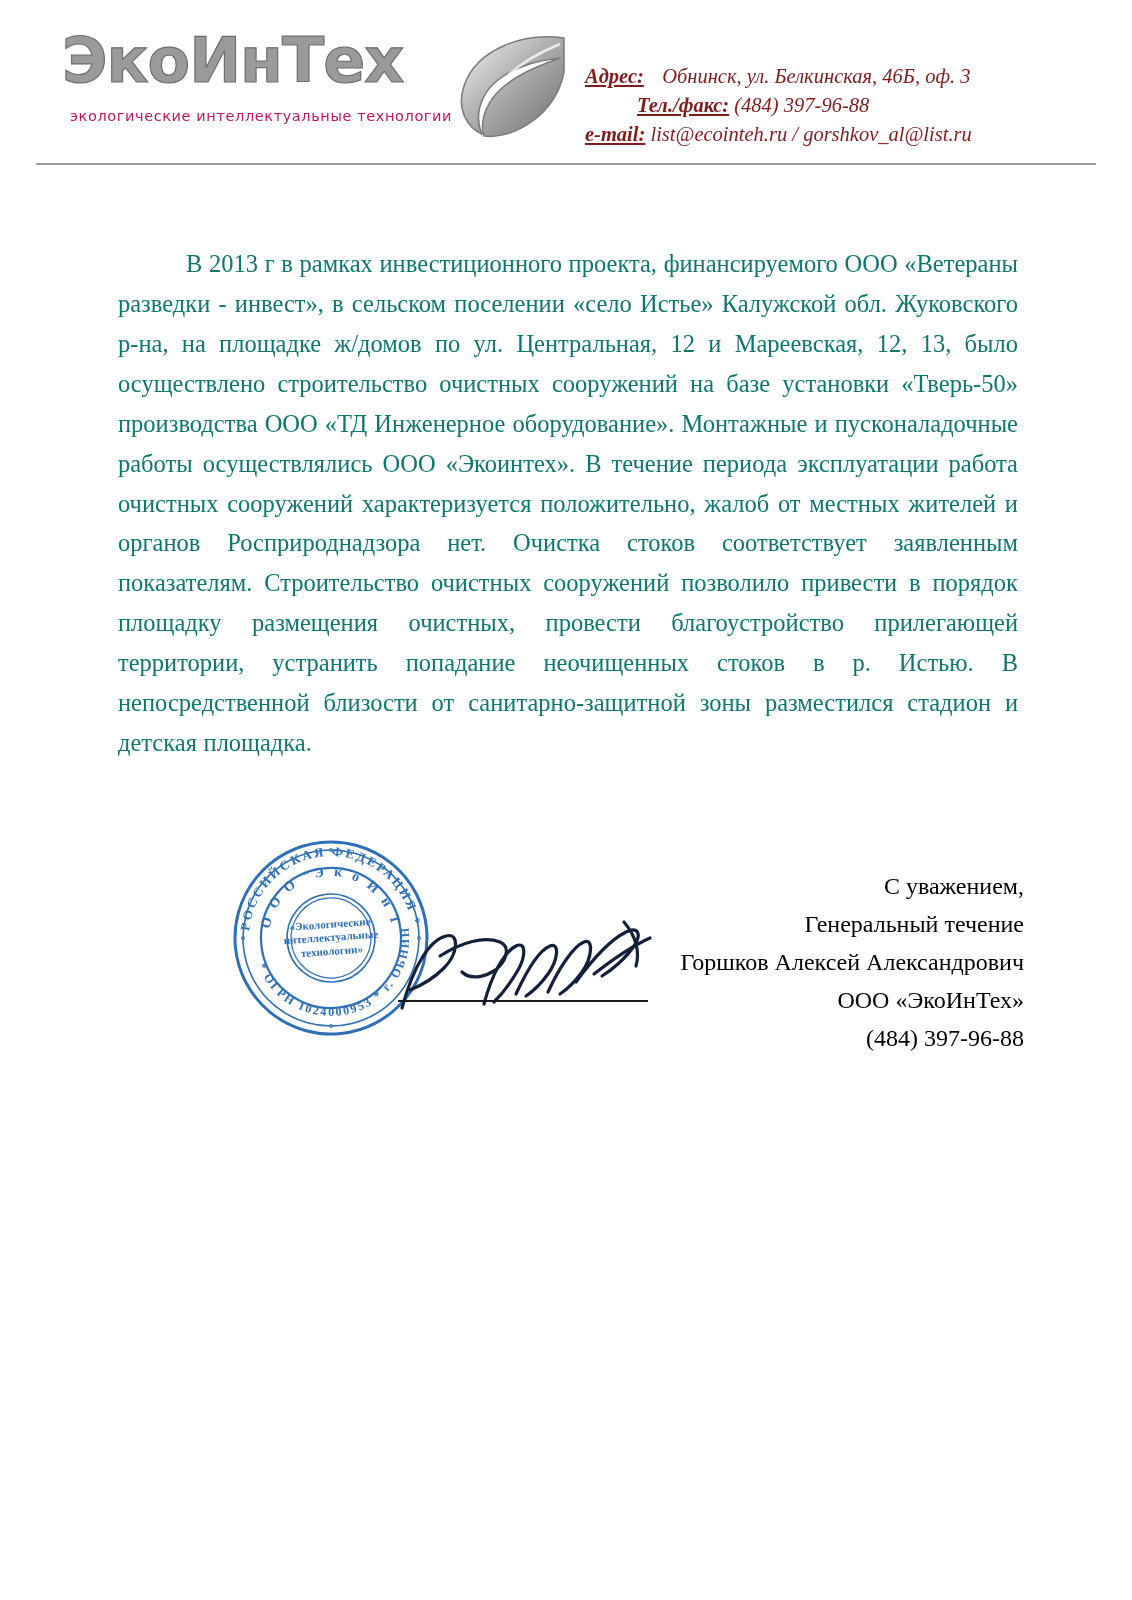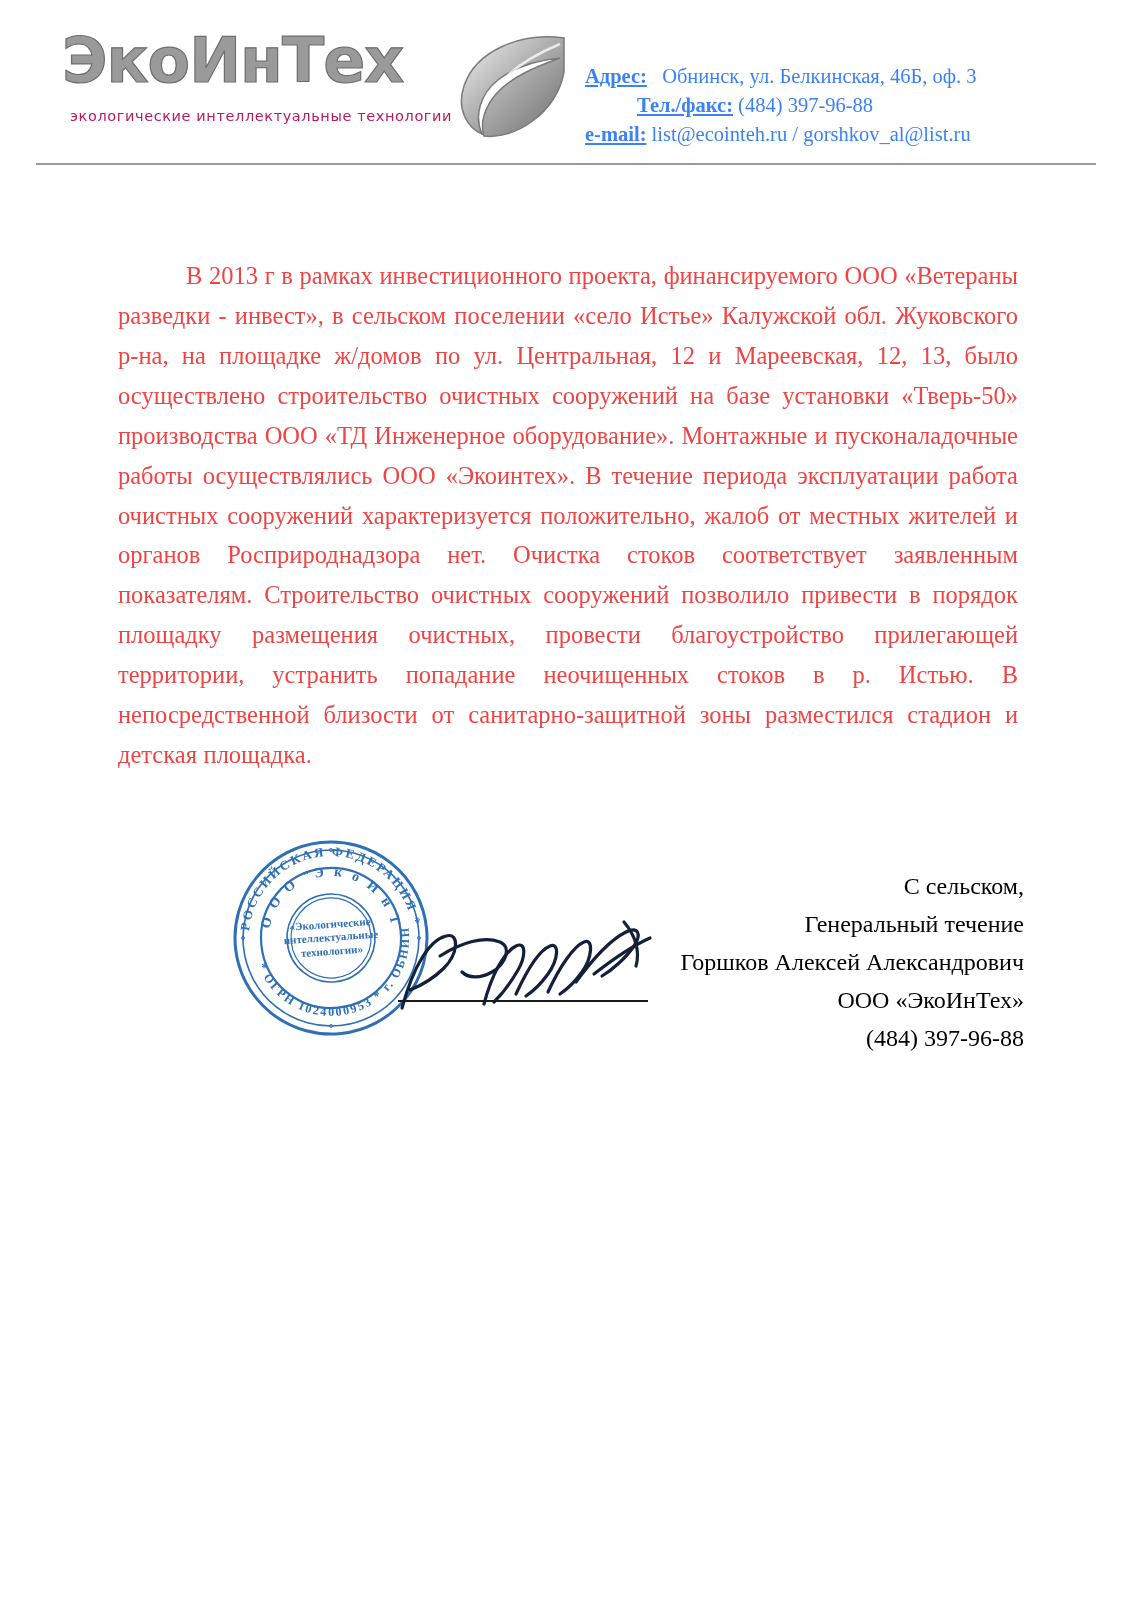--- a/index.html
+++ b/index.html
@@ -77,21 +77,22 @@
     height: 110px;
   }
 
   .contacts {
     position: absolute;
     left: 585px;
     top: 40px;
     width: 520px;
     font-size: 20.5px;
     line-height: 1.42;
-    color: #3b82f6;
+    color: #7f1d1d;
+    font-style: italic;
   }
   .contacts .row { white-space: nowrap; }
   .contacts .row.r1 { text-align: left; }
   .contacts .row.r2 { text-align: left; padding-left: 52px; }
   .contacts .row.r3 { text-align: left; }
   .contacts b { font-weight: bold; text-decoration: underline; }
   .contacts .lbl-addr { display: inline-block; min-width: 72px; }
 
   .hr {
     position: absolute;
@@ -99,27 +100,27 @@
     top: 163px;
     width: 1060px;
     height: 2px;
     background: #9b9b9b;
   }
 
   
   .body-text {
     position: absolute;
     left: 118px;
-    top: 256px;
+    top: 244px;
     width: 900px;
     font-size: 24.5px;
     line-height: 1.63;
     text-align: justify;
     text-indent: 68px;
-    color: #ef4444;
+    color: #0f766e;
     word-spacing: 0.5px;
   }
 
   
   .sign-block {
     position: absolute;
     right: 108px;
     top: 868px;
     width: 520px;
     text-align: right;
@@ -255,18 +256,18 @@
     <path d="M128 82 C140 56 152 38 162 34 C172 30 170 48 160 62 C152 73 144 80 138 84"></path>
     <path d="M160 80 C172 54 186 34 196 30 C206 26 204 46 194 60 C186 71 178 78 172 82"></path>
     <path d="M188 70 C204 48 222 28 238 20 C250 14 254 22 246 34 C238 46 224 58 214 64"></path>
     <path d="M206 62 C224 48 244 34 262 26"></path>
     <path d="M236 10 C248 24 252 40 248 54"></path>
   </g>
 </svg>
 <div class="sign-line"></div>
 
 <div class="sign-block">
-  <div class="nm">С сельском,</div>
+  <div class="nm">С уважением,</div>
   <div class="nm">Генеральный течение</div>
   <div class="nm">Горшков Алексей Александрович</div>
   <div class="nm">ООО «ЭкоИнТех»</div>
   <div class="nm">(484) 397-96-88</div>
 </div>
 
 </body></html>

